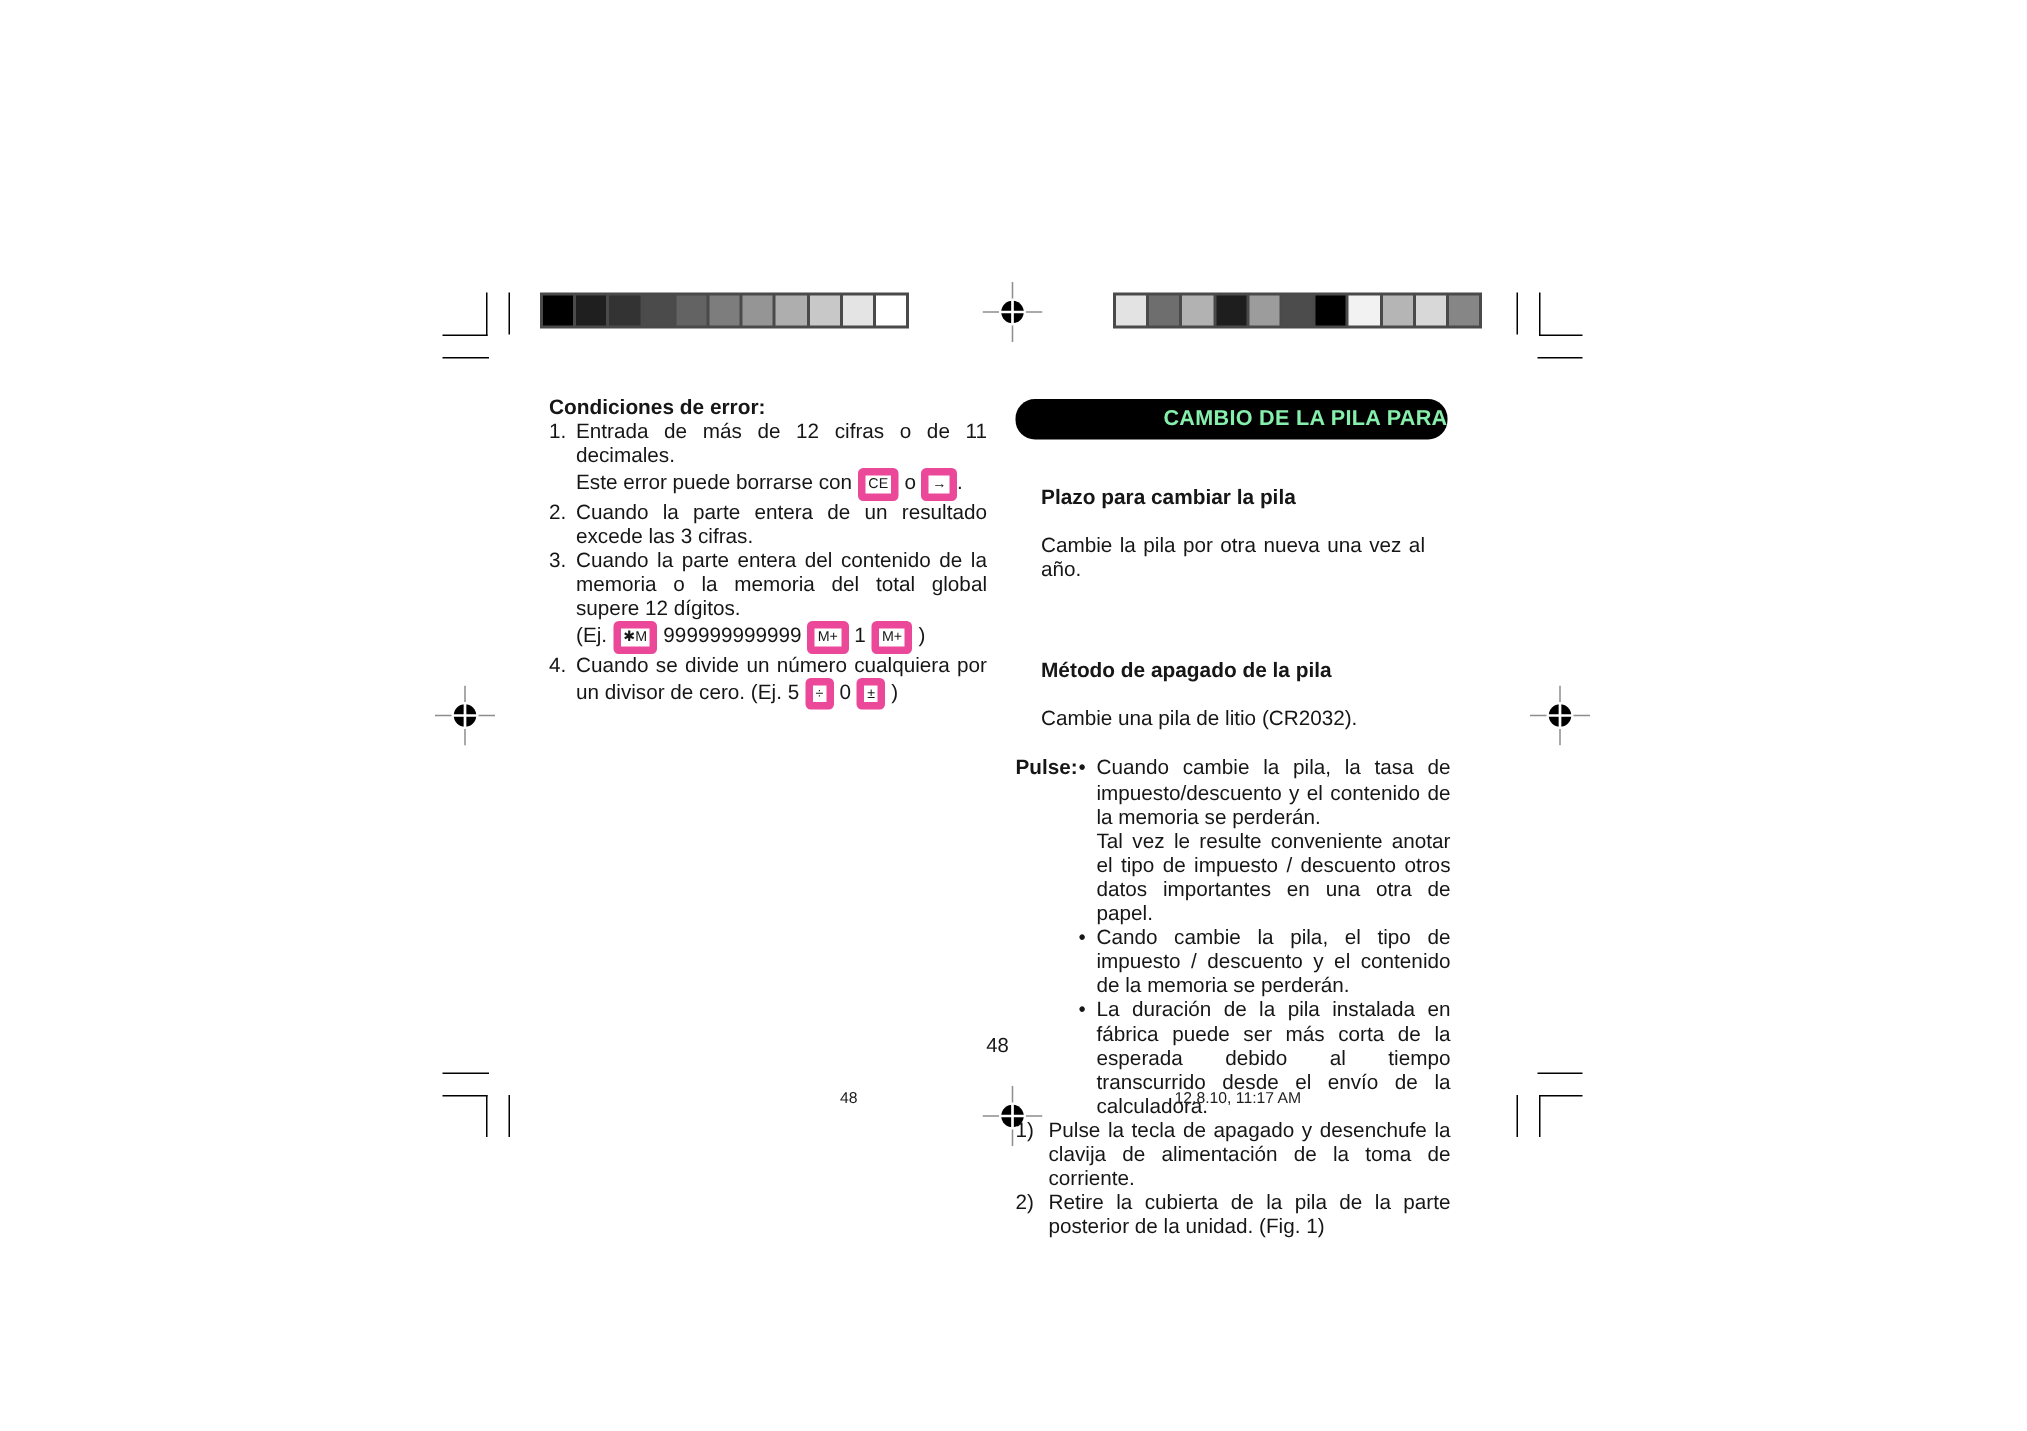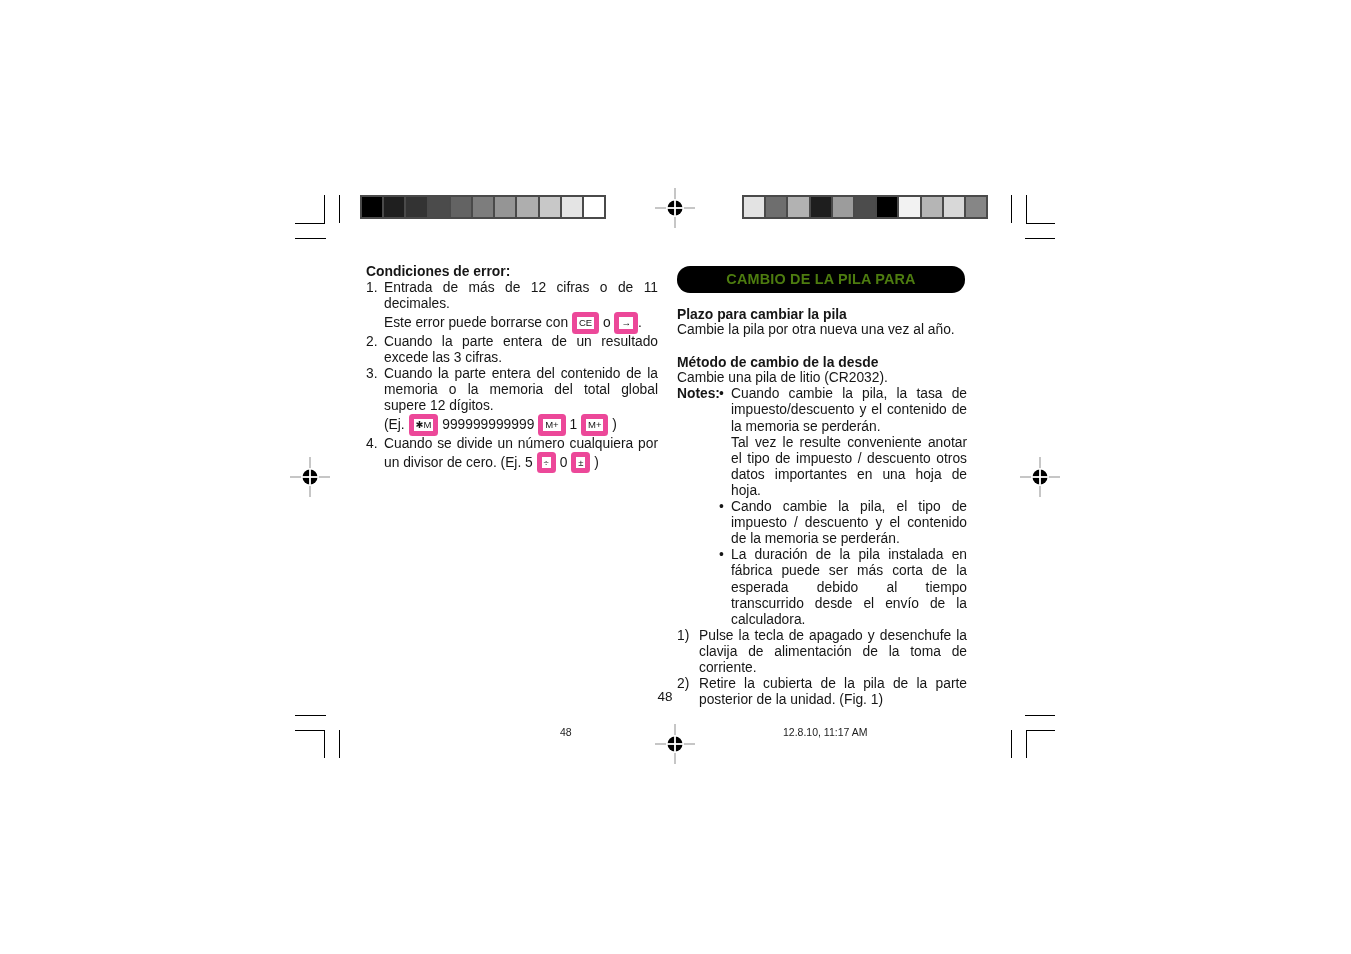--- a/index.html
+++ b/index.html
@@ -16,24 +16,24 @@
   
   .col{position:absolute;font-size:13.8px;line-height:16.1px;}
   .col-left{left:366px;top:263px;width:292px;}
   .col-right{left:677px;top:266px;width:290px;}
   .h-bold{font-weight:bold;font-size:13.9px;margin:0 0 1px 0;}
   .li{position:relative;padding-left:18px;text-align:justify;}
   .li .num{position:absolute;left:0;top:0;}
   .key{display:inline-block;border:5px solid #ec4899;border-radius:3.5px;
        font-size:9.5px;line-height:10.5px;padding:1px 2px 0 2px;vertical-align:1px;
        letter-spacing:0;white-space:nowrap;}
-  .pill{background:#000;color:#4d7c0f;border-radius:13px;width:288px;box-sizing:border-box;
-        text-align:center;font-weight:bold;font-size:14.4px;line-height:18px;
+  .pill{background:#000;color:#86efac;border-radius:13px;width:288px;box-sizing:border-box;
+        text-align:right;font-weight:bold;font-size:14.4px;line-height:18px;
         padding:4px 0 5px 0;letter-spacing:0.2px;}
-  .p{margin:0;text-align:justify;}
+  .p{margin:17px;text-align:justify;}
   .gap16{height:16px;}
   .gap12{height:13px;}
   .notes-block{position:relative;padding-left:54px;}
   .notes-label{position:absolute;left:0;top:0;font-weight:bold;}
   .note{position:relative;text-align:justify;}
   .note .bullet{position:absolute;left:-12px;top:0;}
   .step{position:relative;padding-left:22px;text-align:justify;}
   .step .num{position:absolute;left:0;top:0;}
   .pageno{position:absolute;left:645px;top:689px;width:40px;text-align:center;font-size:13.5px;}
   .footer{position:absolute;top:726px;font-size:10.5px;color:#1c1c1c;}
@@ -135,27 +135,27 @@
   </div>
 
   <div class="col col-right">
     <div class="pill">
       <div>CAMBIO DE LA PILA PARA</div>
     </div>
     <div class="gap12"></div>
     <p class="p h-bold">Plazo para cambiar la pila</p>
     <p class="p">Cambie la pila por otra nueva una vez al año.</p>
     <div class="gap16"></div>
-    <p class="p h-bold">Método de cambio de la desde</p>
+    <p class="p h-bold">Método de apagado de la pila</p>
     <p class="p">Cambie una pila de litio (CR2032).</p>
     <div class="notes-block">
-      <span class="notes-label">Notes:</span>
+      <span class="notes-label">Pulse:</span>
       <div id="notes-list">
           <div class="note"><span class="bullet">•</span>Cuando cambie la pila, la tasa de impuesto/descuento y el contenido de la memoria se perderán.</div>
-          <div class="note">Tal vez le resulte conveniente anotar el tipo de impuesto / descuento otros datos importantes en una hoja de hoja.</div>
+          <div class="note">Tal vez le resulte conveniente anotar el tipo de impuesto / descuento otros datos importantes en una otra de papel.</div>
           <div class="note"><span class="bullet">•</span>Cando cambie la pila, el tipo de impuesto / descuento y el contenido de la memoria se perderán.</div>
           <div class="note"><span class="bullet">•</span>La duración de la pila instalada en fábrica puede ser más corta de la esperada debido al tiempo transcurrido desde el envío de la calculadora.</div>
         </div>
     </div>
     <div id="steps-list">
         <div class="step"><span class="num">1)</span>Pulse la tecla de apagado y desenchufe la clavija de alimentación de la toma de corriente.</div>
         <div class="step"><span class="num">2)</span>Retire la cubierta de la pila de la parte posterior de la unidad. (Fig. 1)</div>
       </div>
   </div>
 

